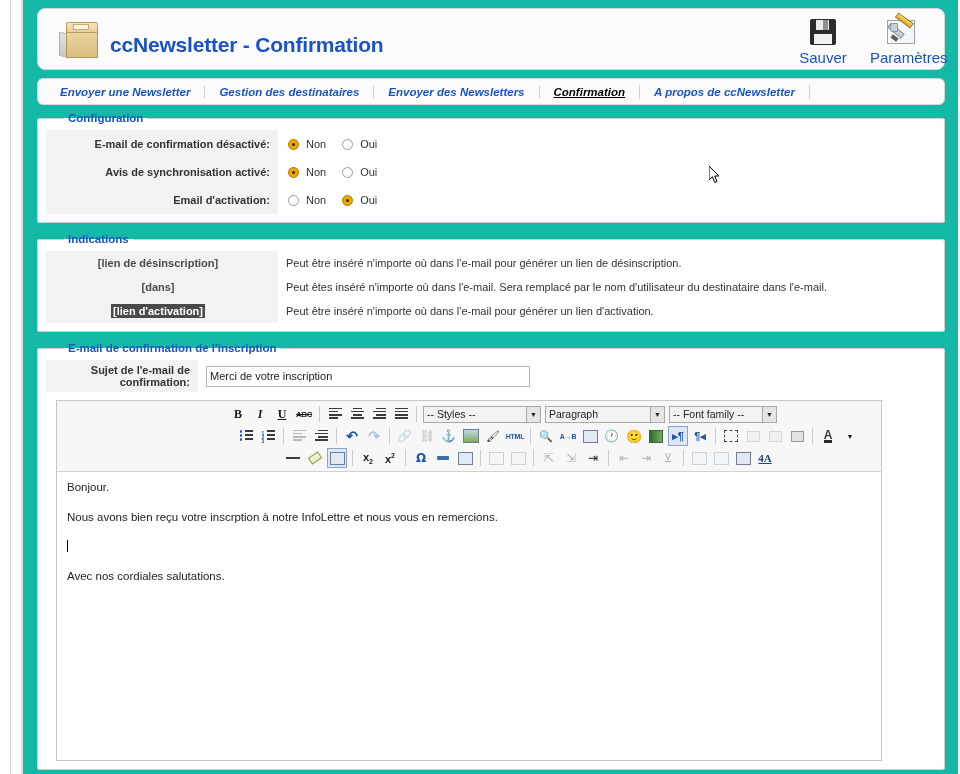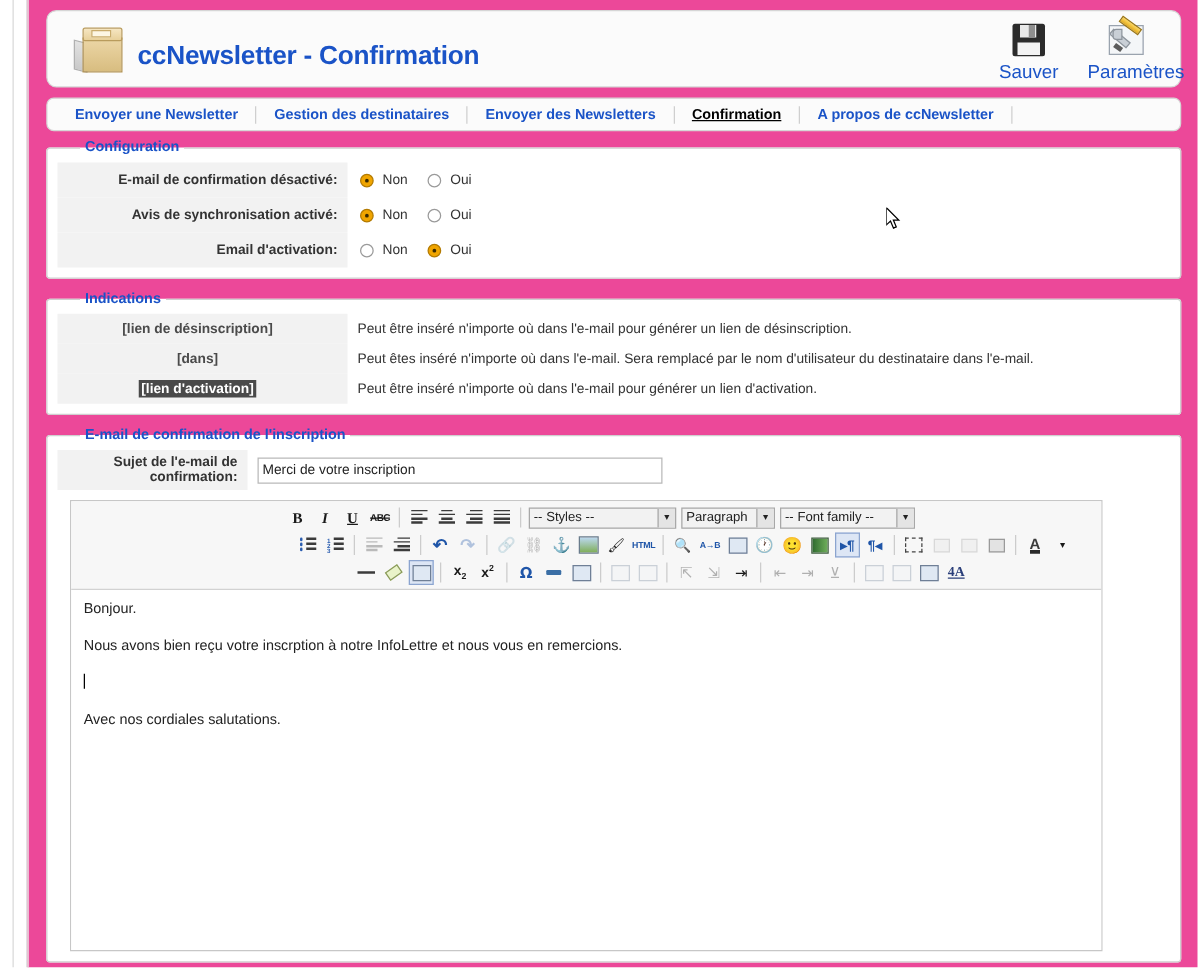--- a/index.html
+++ b/index.html
@@ -13,21 +13,21 @@
   }
   .page { position: relative; width: 960px; height: 774px; background:#fff; }
 
   
   .frame-rule { position:absolute; top:0; bottom:0; width:1px; background:#d9d9d9; }
   .fr1 { left: 10px; }
   .fr2 { left: 21px; }
 
   .outer {
     position:absolute; left:22px; top:0; width:936px; height:774px;
-    background:#ec4899;
+    background:#14b8a6;
     border-left:1px solid #e3e3e3;
     box-sizing:border-box;
   }
 
   
   .hdr {
     position:absolute; left:14px; top:8px; width:908px; height:62px;
     background:#fbfbfb;
     border:1px solid #d6d6d6;
     border-radius:8px;
@@ -90,21 +90,21 @@
   .tl-screw-h {
     position:absolute; left:4px; bottom:5px; width:7px; height:4px; background:#5c5c5c;
     transform:rotate(36deg);
   }
 
   
   .tabbar {
     position:absolute; left:14px; top:78px; width:908px; height:27px;
     background:#fbfbfb; border:1px solid #d6d6d6; border-radius:6px;
     box-sizing:border-box;
-    display:flex; align-items:center; padding-left:8px;
+    display:flex; align-items:center; padding-left:8px;font-style:italic;
   }
   .tab {
     font-size:11.5px; font-weight:bold; color:#1a53c7;
     padding:0 14px; cursor:pointer; white-space:nowrap;
   }
   .tab.active { color:#000; text-decoration:underline; }
   .tab-sep { width:1px; height:14px; background:#cfcfcf; }
 
   
   .content { position:absolute; left:14px; top:112px; width:908px; }
@@ -194,21 +194,21 @@
     color:#222; margin:0 2px; padding:0 0 0 3px;
     display:flex; align-items:center; justify-content:space-between;
     cursor:pointer; box-sizing:border-box;
   }
   .mce-sel .cap { padding-right:4px; white-space:nowrap; }
   .mce-sel .arw {
     width:13px; height:15px; background:#e4e4e4; border-left:1px solid #a8a8a8;
     display:flex; align-items:center; justify-content:center; font-size:7px;
   }
   .sel-styles { width:118px; }
-  .sel-para { width:75px; }
+  .sel-para { width:120px; }
   .sel-font { width:108px; }
 
   .mce-body {
     background:#fff; padding:8px 10px; height:272px; overflow:hidden;
     font-size:11.5px; color:#222; line-height:1.35;
   }
   .mce-body p { margin:0 0 14px 0; }
   .caret {
     display:inline-block; width:1px; height:12px; background:#000;
     vertical-align:-2px;

